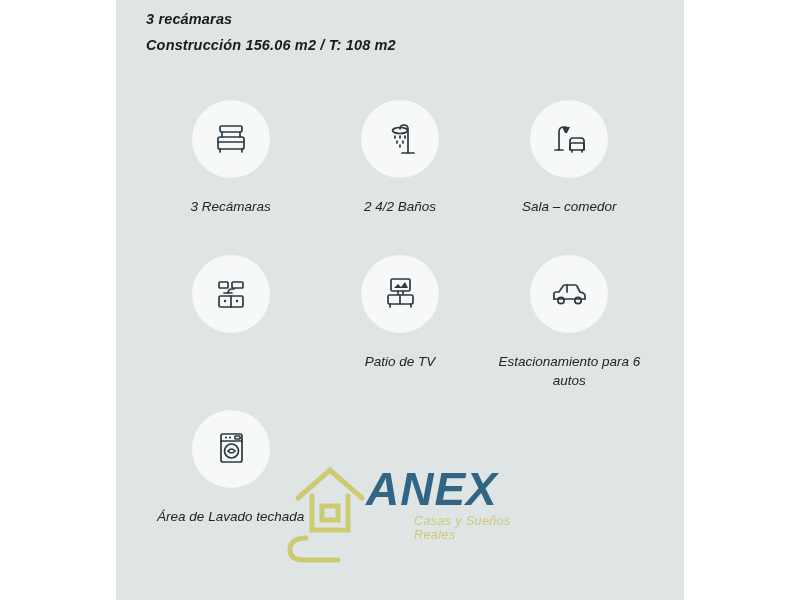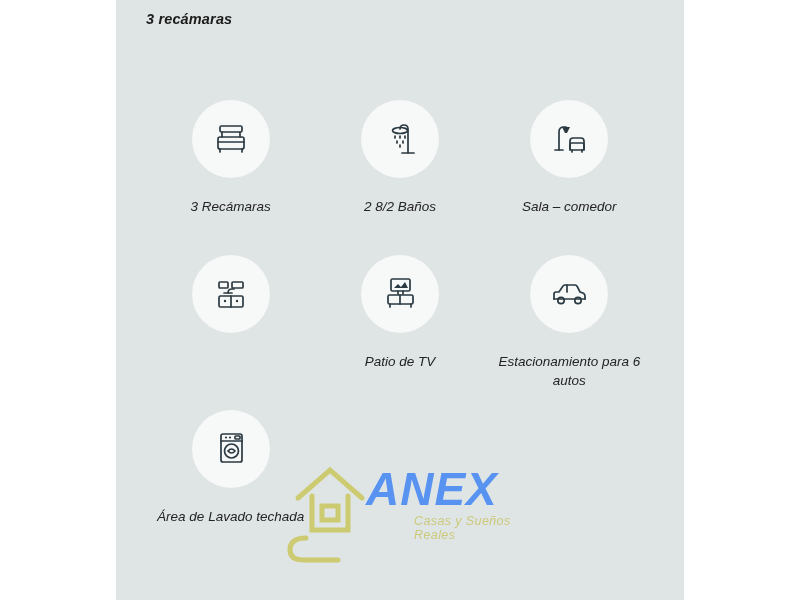--- a/index.html
+++ b/index.html
@@ -87,21 +87,21 @@
     height: 130px;
     pointer-events: none;
   }
   #watermark .wm-text {
     position: absolute;
     left: 88px;
     top: 24px;
     font-size: 46px;
     font-weight: bold;
     letter-spacing: 1px;
-    color: #3b82f6;
+    color: #0c4a6e;
     opacity: 0.82;
   }
   #watermark .wm-sub {
     position: absolute;
     left: 92px;
     top: 76px;
     font-size: 12.5px;
     color: #c9c56a;
     opacity: 0.85;
     letter-spacing: 0.4px;
@@ -110,20 +110,21 @@
 </style>
 </head>
 <body>
 
 <div id="page">
 
   <div id="card"></div>
 
   <div id="header">
     <div class="line">3 recámaras</div>
+    <div class="line">Construcción 156.06 m2 / T: 108 m2</div>
   </div>
 
   <div id="grid">
 
     <div class="cell">
       <div class="bubble">
         <span>
           <svg width="44" height="44" viewBox="0 0 44 44" fill="none" stroke="#2b3a42" stroke-width="1.7" stroke-linecap="round">
             <rect x="11" y="9" width="22" height="6" rx="1.5"></rect>
             <line x1="13" y1="15" x2="13" y2="20"></line>
@@ -147,21 +148,21 @@
             <line x1="17" y1="19" x2="17" y2="21"></line>
             <line x1="22" y1="19" x2="22" y2="21"></line>
             <line x1="27" y1="19" x2="27" y2="21"></line>
             <line x1="19" y1="24" x2="19" y2="26"></line>
             <line x1="25" y1="24" x2="25" y2="26"></line>
             <line x1="22" y1="28" x2="22" y2="30"></line>
             <line x1="24" y1="36" x2="36" y2="36"></line>
           </svg>
         </span>
       </div>
-      <div class="caption">2 8/2 Baños</div>
+      <div class="caption">2 4/2 Baños</div>
     </div>
 
     <div class="cell">
       <div class="bubble">
         <span>
           <svg width="46" height="46" viewBox="0 0 46 46" fill="none" stroke="#2b3a42" stroke-width="1.7" stroke-linecap="round">
             <path d="M13 34 L13 16 Q13 11 18 11 L20 11"></path>
             <path d="M16 11 L24 11 L21 17 L19 17 Z" fill="#2b3a42" stroke="none"></path>
             <line x1="9" y1="34" x2="17" y2="34"></line>
             <path d="M24 34 L24 25 Q24 22 27 22 L35 22 Q38 22 38 25 L38 34"></path>

